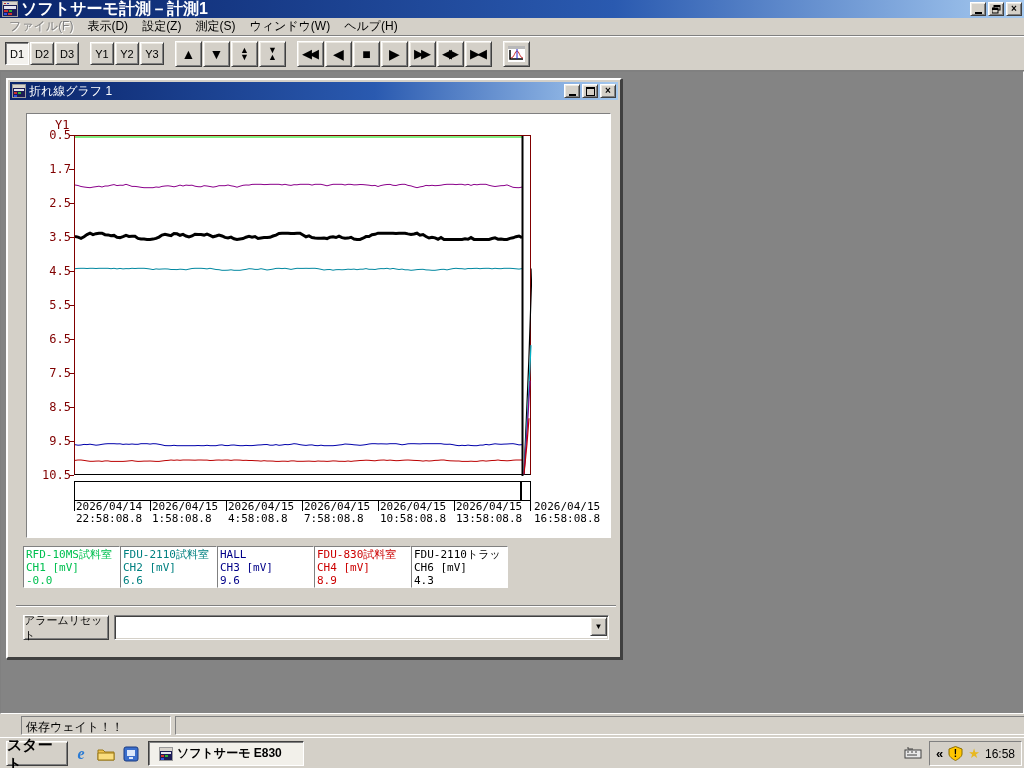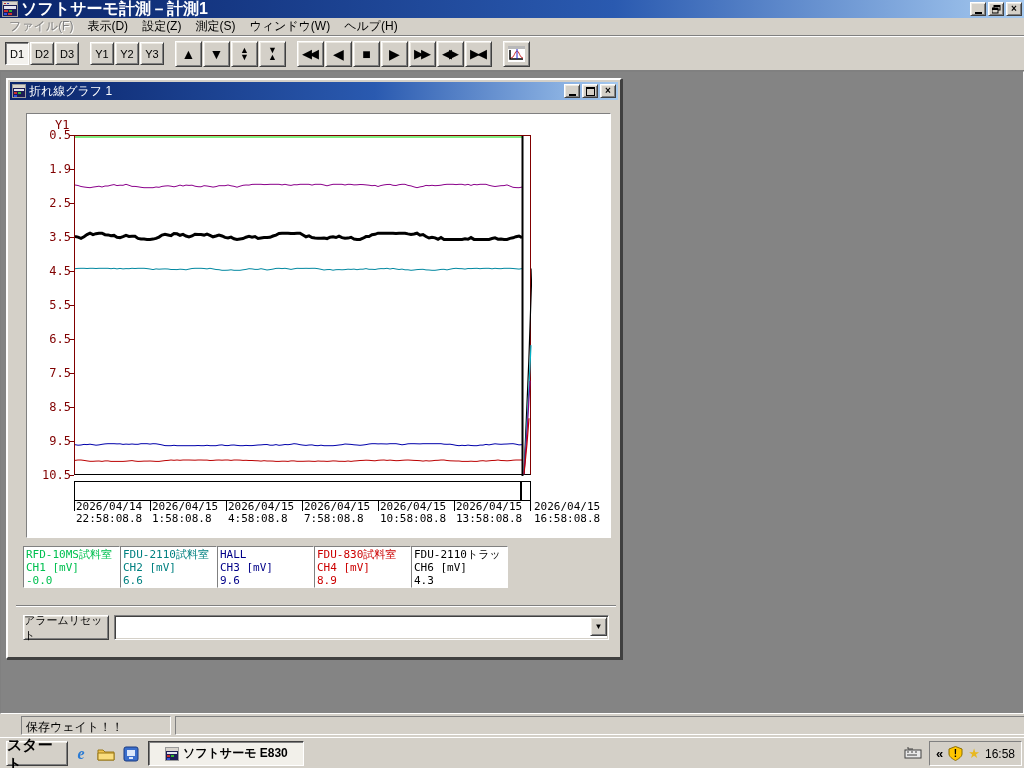--- a/index.html
+++ b/index.html
@@ -83,21 +83,21 @@
   
   .statusbar { position:absolute; left:0; top:714px; width:1024px; height:23px; background:#d4d0c8; padding-top:2px;margin-left:20px; }
   .sb-panel { position:absolute; top:2px; height:19px; background:#d4d0c8; border:1px solid; border-color:#808080 #ffffff #ffffff #808080;
               font-size:12px; padding:2px 4px; white-space:nowrap; overflow:hidden; }
   .taskbar { position:absolute; left:0; top:737px; width:1024px; height:31px; background:#d4d0c8; border-top:1px solid #ffffff; }
   .start-btn { position:absolute; left:6px; top:3px; width:62px; height:25px; display:flex; align-items:center;
                justify-content:center; gap:3px; font-weight:bold; font-size:15px;flex-direction:column; }
   .ql { position:absolute; top:5px; width:22px; height:22px; display:flex; align-items:center; justify-content:center; }
   .task-btn { position:absolute; left:148px; top:3px; width:156px; height:25px; background:#f2f0ea;
               border:1px solid; border-color:#404040 #ffffff #ffffff #404040; box-shadow:inset 1px 1px 0 #808080;
-              display:flex; align-items:center; gap:4px; padding-left:16px; font-weight:bold; font-size:12px;
+              display:flex; align-items:center; gap:4px; padding-left:10px; font-weight:bold; font-size:12px;
               white-space:nowrap; overflow:hidden; }
   .tray { position:absolute; right:2px; top:3px; height:25px; display:flex; align-items:center; gap:5px;
           border:1px solid; border-color:#808080 #ffffff #ffffff #808080; padding:0 6px; }
   .tray .clock { font-size:12px; }
   .kbd-icon { position:absolute; right:102px; top:8px; }
   .ie-e { color:#2b7bd4; font-weight:bold; font-style:italic; font-size:16px; font-family:"Liberation Serif",serif; }
   .chev { font-weight:bold; font-size:13px; }
   .star { color:#e8b820; font-size:13px; }
 </style>
 </head>
@@ -225,21 +225,21 @@
               <rect x="0" y="0" width="9" height="2" fill="#000"></rect>
             </svg>
           </span>
         <span class="winbtn raised">×</span>
       </div>
 
       <div class="graph-panel mono">
         <div class="y1-label">Y1</div>
 
         <div class="ylab" style="top:15px">0.5</div>
-        <div class="ylab" style="top:49px">1.9</div>
+        <div class="ylab" style="top:49px">1.7</div>
         <div class="ylab" style="top:83px">2.5</div>
         <div class="ylab" style="top:117px">3.5</div>
         <div class="ylab" style="top:151px">4.5</div>
         <div class="ylab" style="top:185px">5.5</div>
         <div class="ylab" style="top:219px">6.5</div>
         <div class="ylab" style="top:253px">7.5</div>
         <div class="ylab" style="top:287px">8.5</div>
         <div class="ylab" style="top:321px">9.5</div>
         <div class="ylab" style="top:355px">10.5</div>
 

